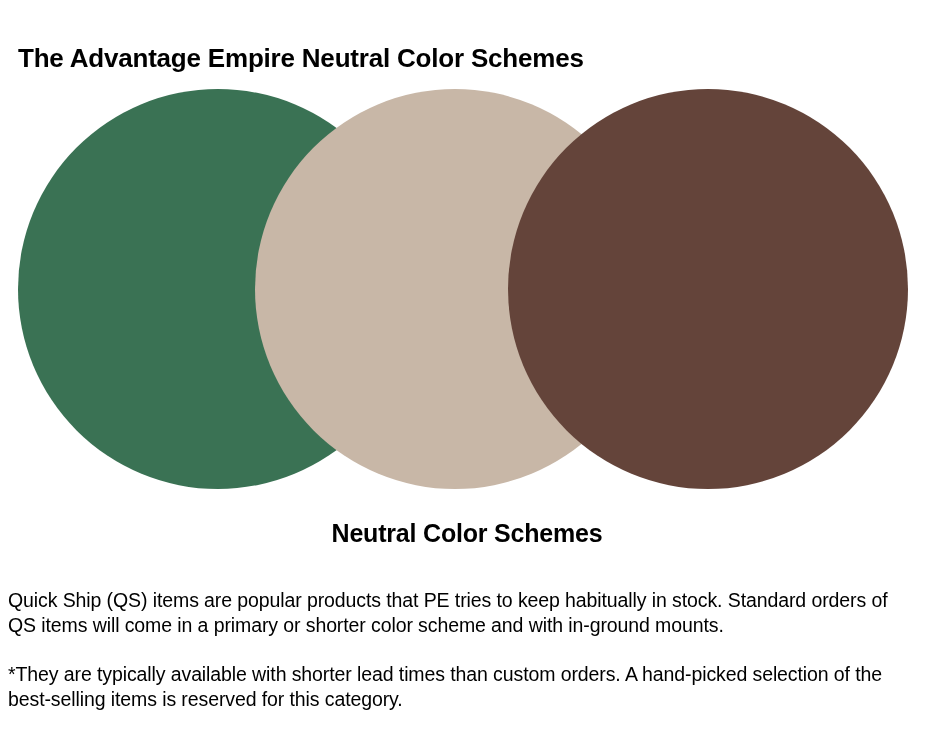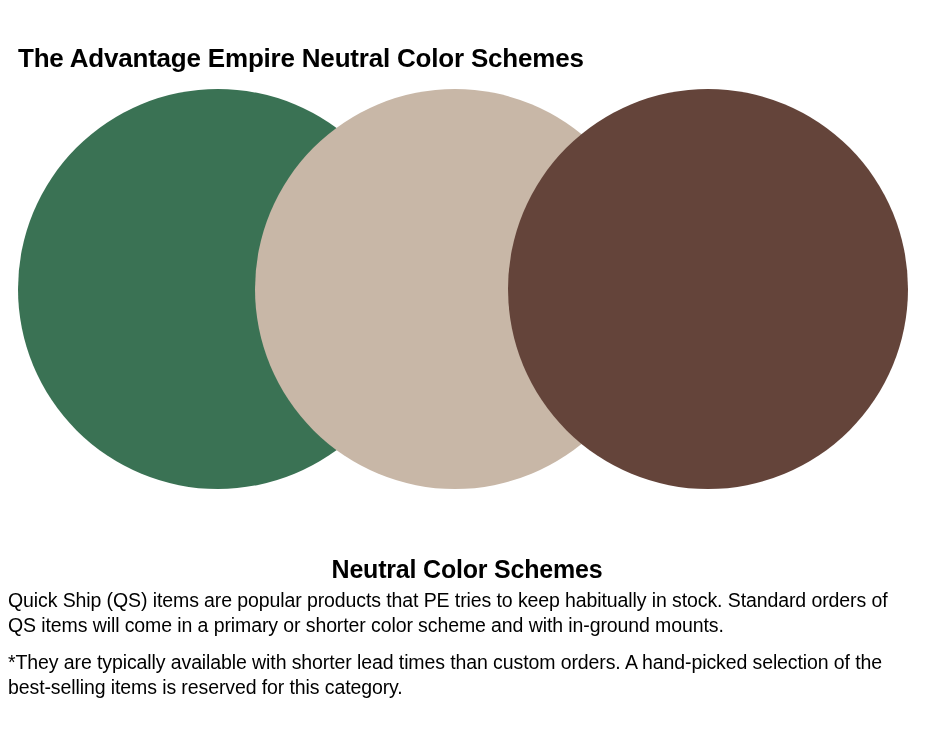--- a/index.html
+++ b/index.html
@@ -58,38 +58,37 @@
   .caption {
     position: absolute;
     left: 8px;
     right: 0;
     top: 518px;
     text-align: center;
     font-size: 25px;
     font-weight: bold;
     letter-spacing: -0.2px;
     line-height: 30px;
-    margin-top: 36px;
   }
 
   
   .body-copy {
     position: absolute;
     left: 8px;
     top: 588px;
     width: 888px;
   }
   .paragraph {
     font-size: 19.5px;
     line-height: 25px;
     letter-spacing: -0.1px;
     margin: 0;
   }
   .paragraph + .paragraph {
-    margin-top: 12px;
+    margin-top: 24px;
   }
 </style>
 </head>
 <body style="background: rgb(255, 255, 255); color: rgb(0, 0, 0);">
 
 <div class="page">
 
   <h1 class="page-title">The Advantage Empire Neutral Color Schemes</h1>
 
   <div class="swatch-area">

